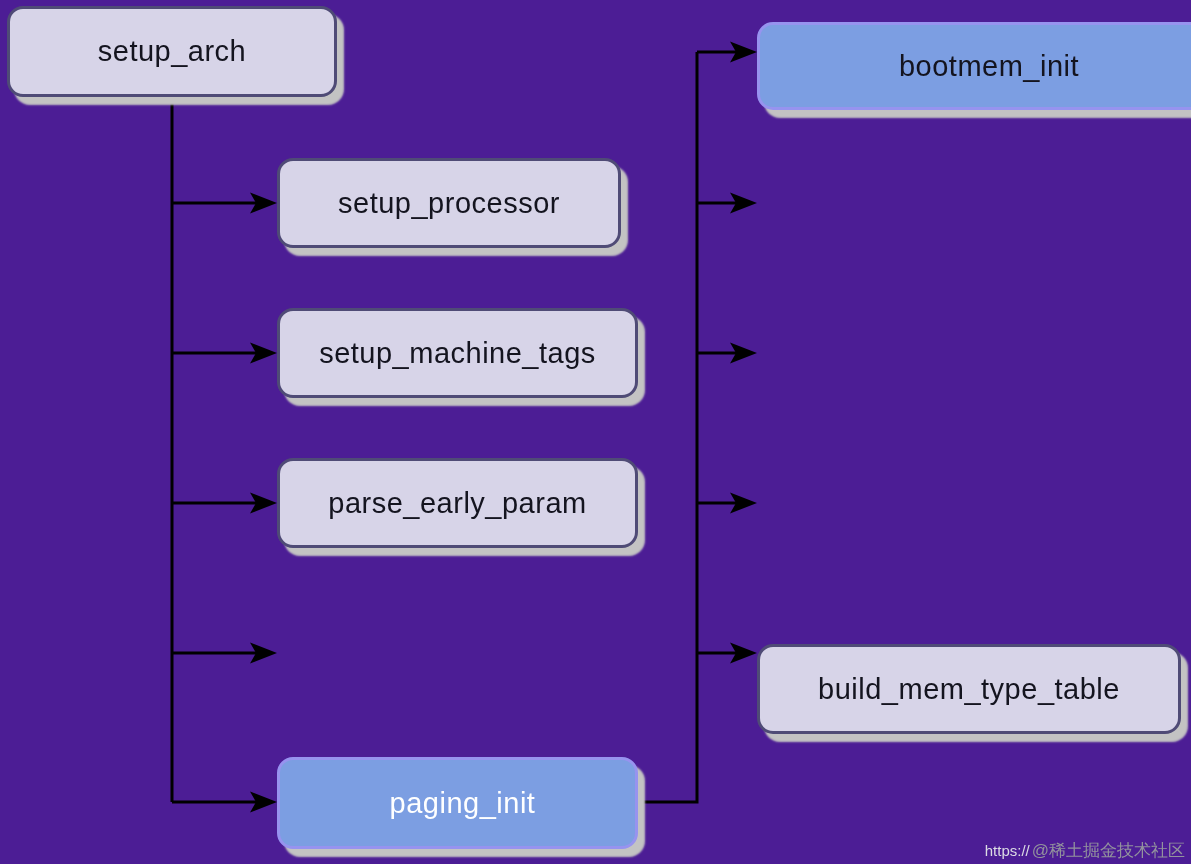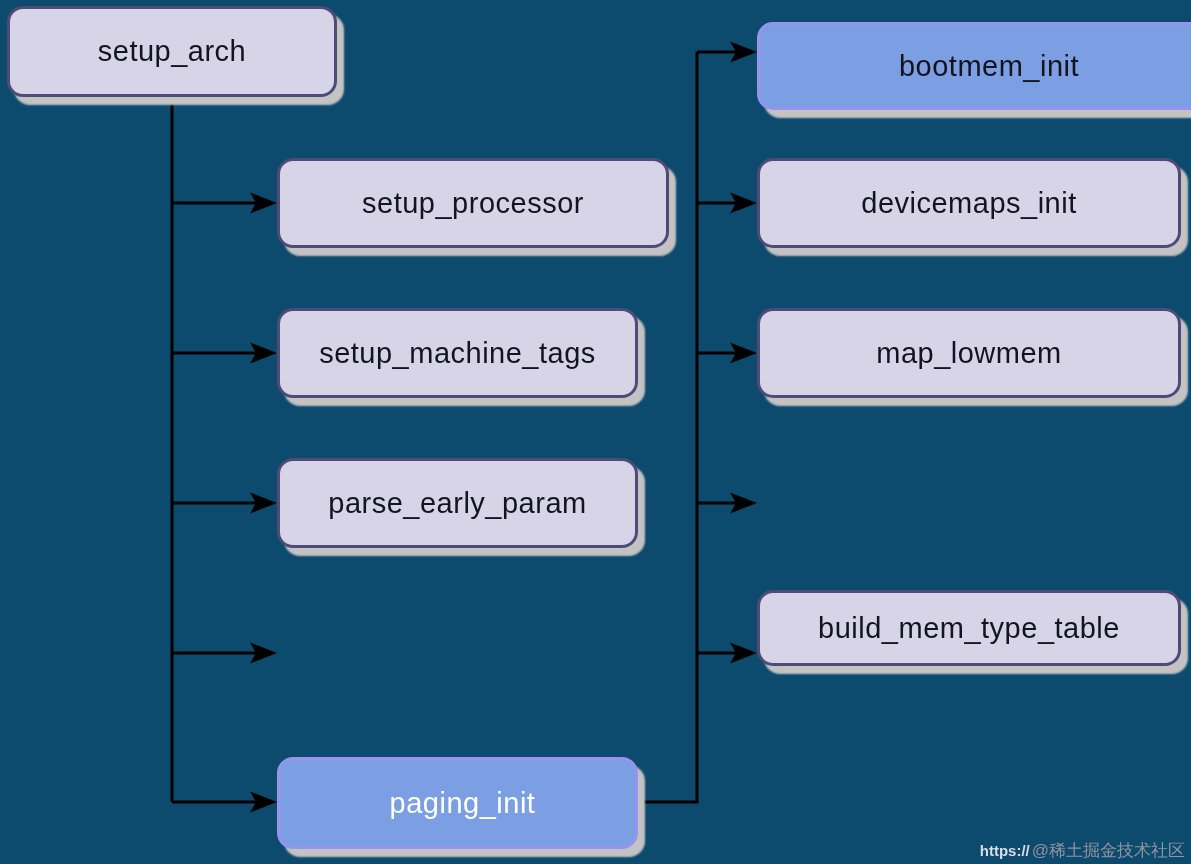--- a/index.html
+++ b/index.html
@@ -1,20 +1,20 @@
 <!DOCTYPE html>
 <html><head>
 <meta charset="utf-8">
 <style>
   html, body { margin: 0; padding: 0; background: #ffffff; }
   .canvas {
     position: relative;
     width: 1191px;
     height: 864px;
-    background: #0c4a6e;
+    background: #4c1d95;
     overflow: hidden;
     font-family: "Liberation Sans", sans-serif;
   }
   .connectors {
     position: absolute;
     left: 0; top: 0;
     width: 1191px; height: 864px;
   }
   .node {
     position: absolute;
@@ -32,44 +32,43 @@
     white-space: nowrap;
   }
   .node.blue {
     background: #7c9ee2;
     border-color: #9793ef;
   }
   .node.light-text { color: #ffffff; padding-left: 10px; }
 
   
   #n-setup-arch          { left: 7px;   top: 6px;   width: 330px; height: 91px; }
-  #n-setup-processor     { left: 277px; top: 158px; width: 392px; height: 90px; }
+  #n-setup-processor     { left: 277px; top: 158px; width: 344px; height: 90px; }
   #n-setup-machine-tags  { left: 277px; top: 308px; width: 361px; height: 90px; }
   #n-parse-early-param   { left: 277px; top: 458px; width: 361px; height: 90px; }
   #n-arm-memblock-init   { left: 277px; top: 608px; width: 361px; height: 90px; }
   #n-paging-init         { left: 277px; top: 757px; width: 361px; height: 92px; }
   #n-bootmem-init        { left: 757px; top: 10px;   width: 464px; height: 88px; margin-top: 12px; }
   #n-devicemaps-init     { left: 757px; top: 158px; width: 424px; height: 90px; }
   #n-map-lowmem          { left: 757px; top: 308px; width: 424px; height: 90px; }
   #n-prepare-page-table  { left: 757px; top: 458px; width: 424px; height: 90px; }
-  #n-build-mem-type-table{ left: 757px; top: 590px; width: 424px; height: 76px; }
+  #n-build-mem-type-table{ left: 757px; top: 644px; width: 424px; height: 90px; }
 
   .watermark {
     position: absolute;
     right: 6px;
     bottom: 2px;
     font-size: 17px;
     color: #93939d;
     white-space: nowrap;
   }
   .watermark .wm-prefix {
     color: #dcdce4;
     font-size: 15px;
     margin-right: 2px;
-    font-weight: bold;
   }
 </style>
 </head>
 <body>
 
 <div class="canvas">
 
   <svg class="connectors" viewBox="0 0 1191 864" xmlns="http://www.w3.org/2000/svg">
     <g stroke="#000000" stroke-width="3" fill="none">
 
@@ -100,21 +99,19 @@
       <polygon points="757,653 730,642.5 736,653 730,663.5"></polygon>
     </g>
   </svg>
 
   <div class="node" id="n-setup-arch">setup_arch</div>
   <div class="node" id="n-setup-processor">setup_processor</div>
   <div class="node" id="n-parse-early-param">parse_early_param</div>
   <div class="node" id="n-setup-machine-tags">setup_machine_tags</div>
   <div class="node blue light-text" id="n-paging-init">paging_init</div>
   <div class="node blue" id="n-bootmem-init">bootmem_init</div>
-  <div class="node" id="n-devicemaps-init">devicemaps_init</div>
-  <div class="node" id="n-map-lowmem">map_lowmem</div>
   <div class="node" id="n-build-mem-type-table">build_mem_type_table</div>
 
   <div class="watermark">
     <span class="wm-prefix">https://</span><span>@稀土掘金技术社区</span>
   </div>
 
 </div>
 
 </body></html>

